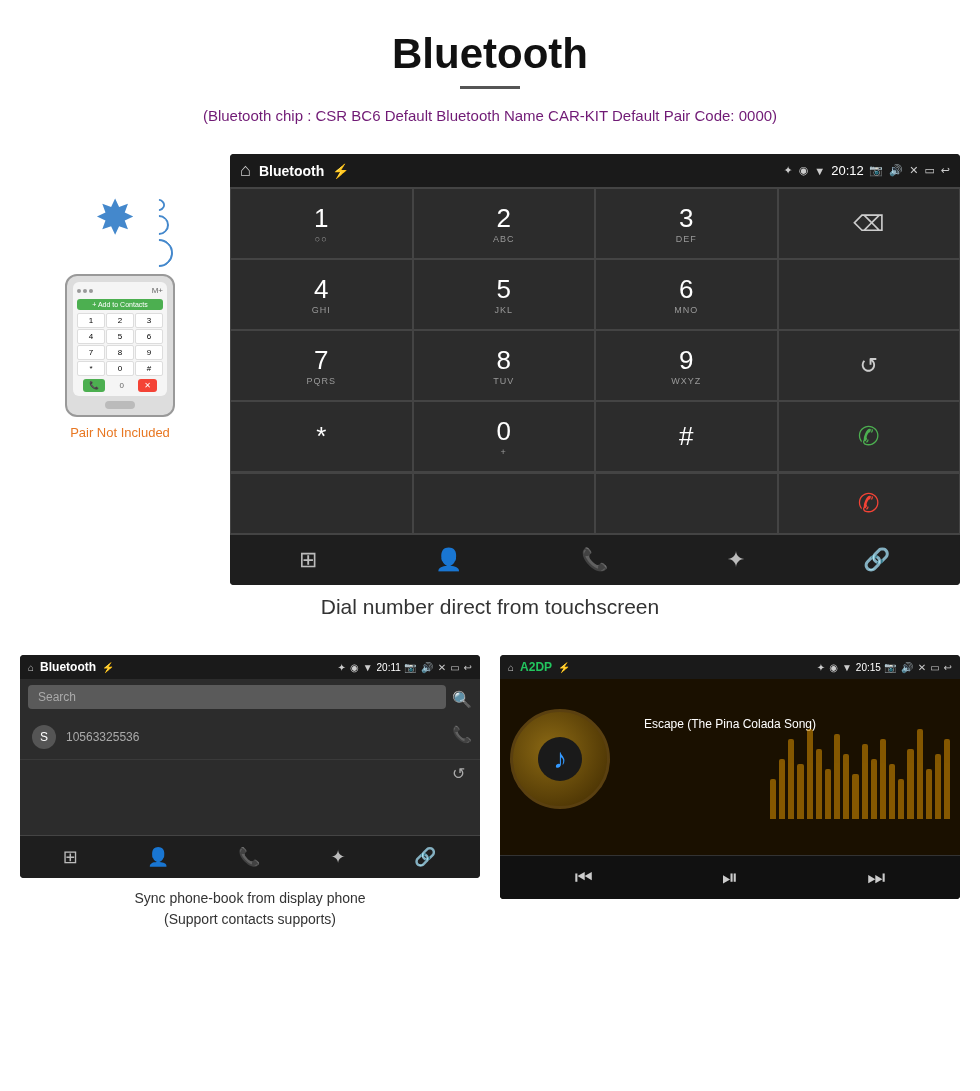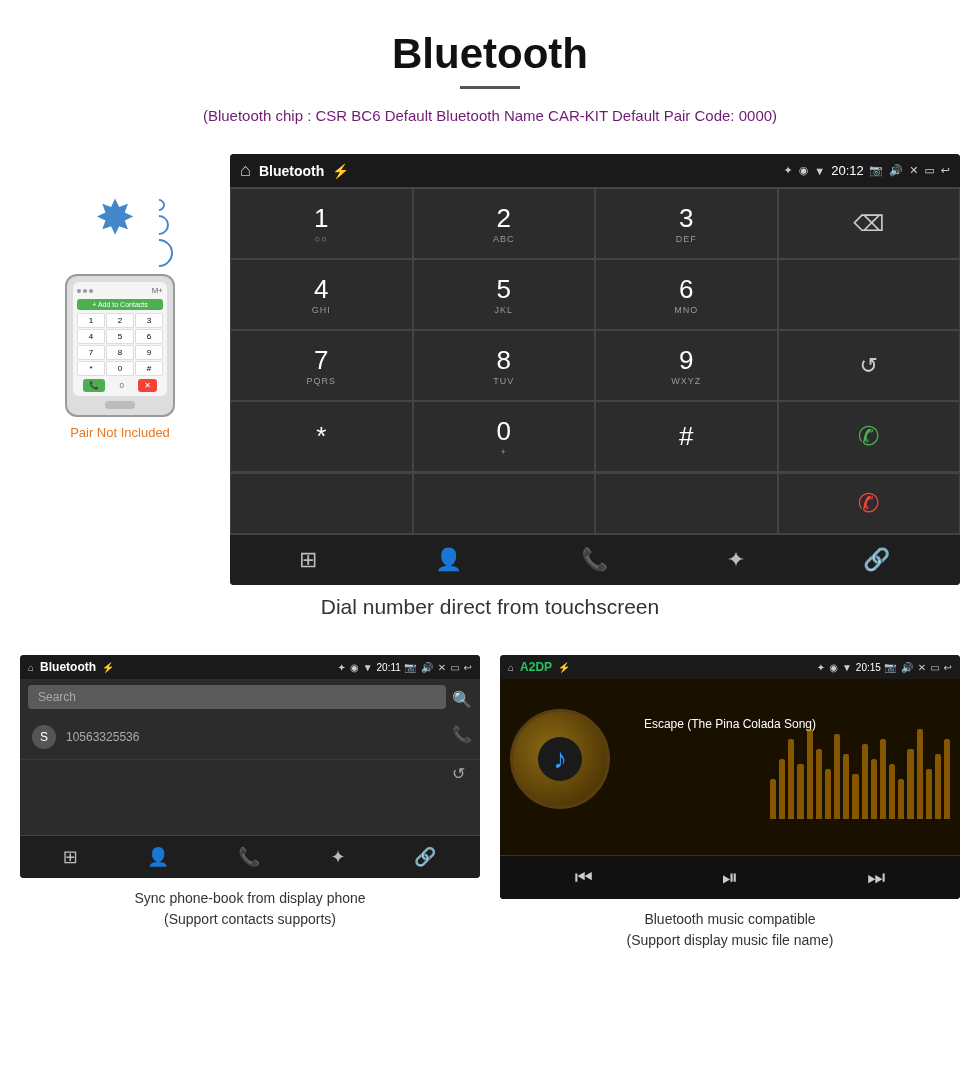--- a/index.html
+++ b/index.html
@@ -656,19 +656,15 @@
             <div class="eq-bar" style="height: 80px;"></div>
           </div>
 
         <div class="music-controls">
           <span class="music-ctrl-icon">⏮</span>
           <span class="music-ctrl-icon">⏯</span>
           <span class="music-ctrl-icon">⏭</span>
         </div>
       </div>
     </div>
-    <div class="screenshot-caption">
-      <span>Bluetooth music compatible</span><br>
-      <span>(Support display music file name)</span>
-    </div>
   </div>
 
 </div>
 
 </body></html>

